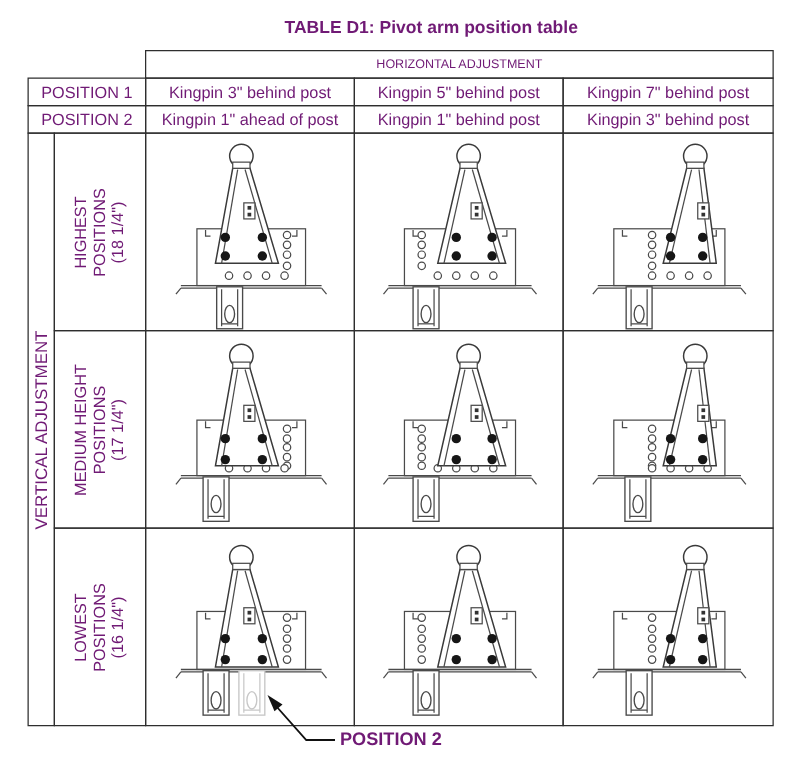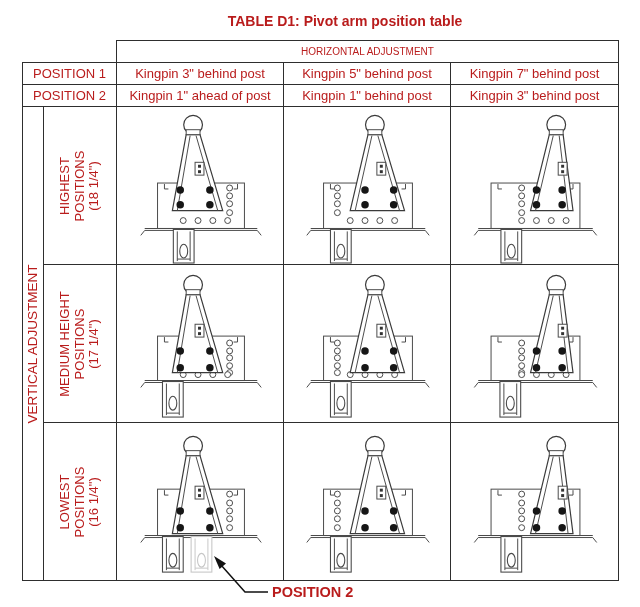--- a/index.html
+++ b/index.html
@@ -1,17 +1,17 @@
 <!DOCTYPE html>
 <html><head>
 <meta charset="utf-8">
 <style>
   html,body{margin:0;padding:0;background:#ffffff;}
   #page{position:relative;width:640px;height:607px;background:#ffffff;overflow:hidden;
-        font-family:"Liberation Sans","DejaVu Sans",sans-serif;color:#b91c1c;}
+        font-family:"Liberation Sans","DejaVu Sans",sans-serif;color:#701a75;}
   .abs{position:absolute;box-sizing:border-box;}
   .cellbox{border:1px solid #2e2e2e;background:transparent;}
   .ctext{display:flex;align-items:center;justify-content:center;font-size:13px;white-space:nowrap;}
   #title{font-weight:bold;font-size:14px;text-align:center;}
   #ha-header{font-size:10px;}
   .rotwrap{overflow:visible;}
   .rot{position:absolute;left:50%;top:50%;transform:translate(-50%,-50%) rotate(-90deg);
        text-align:center;line-height:1.12;font-size:13px;white-space:nowrap;}
   .gcell svg{position:absolute;left:0;top:0;width:100%;height:100%;}
   #callout-label{font-weight:bold;font-size:14.5px;white-space:nowrap;}

